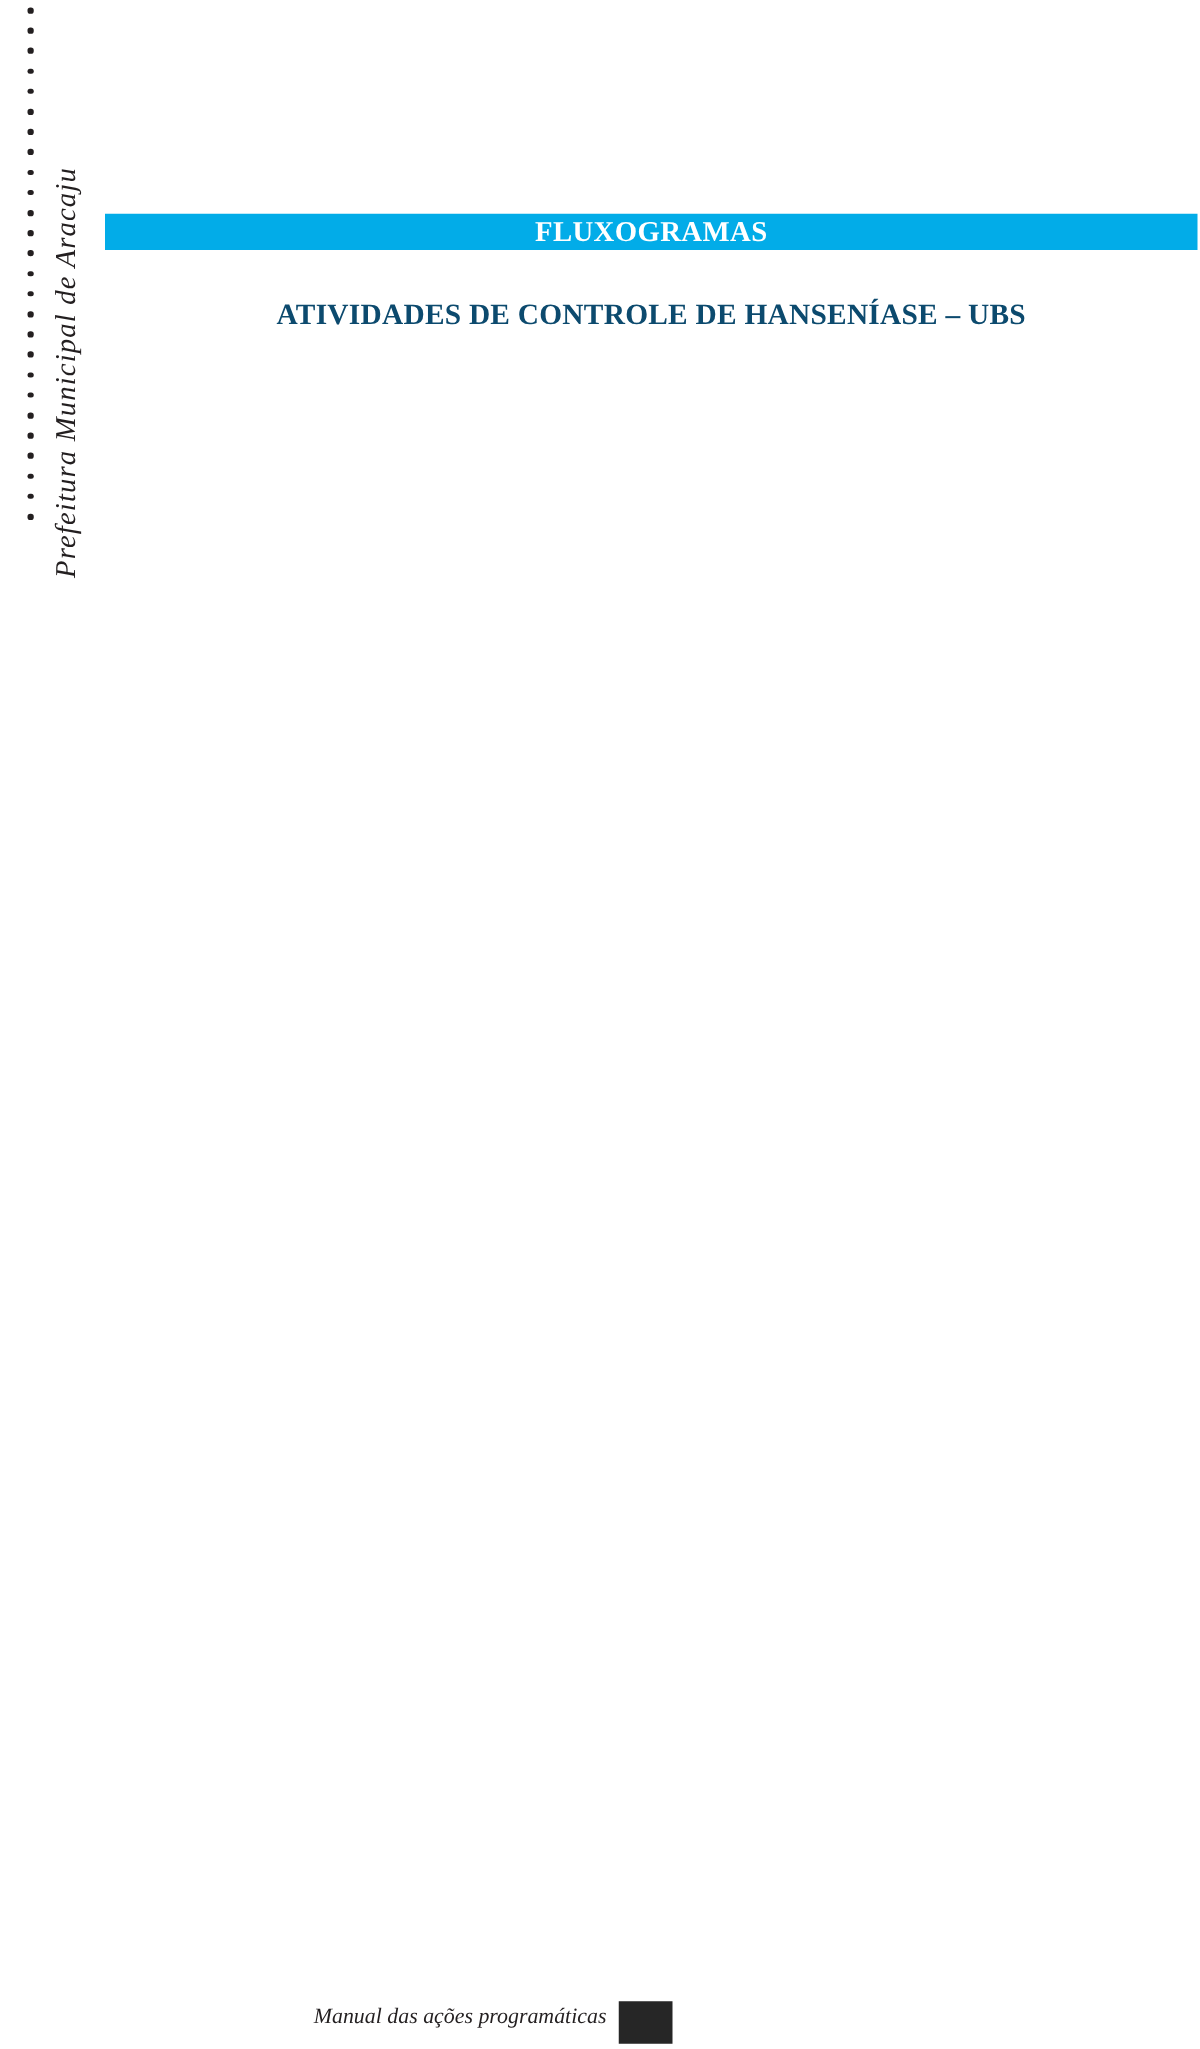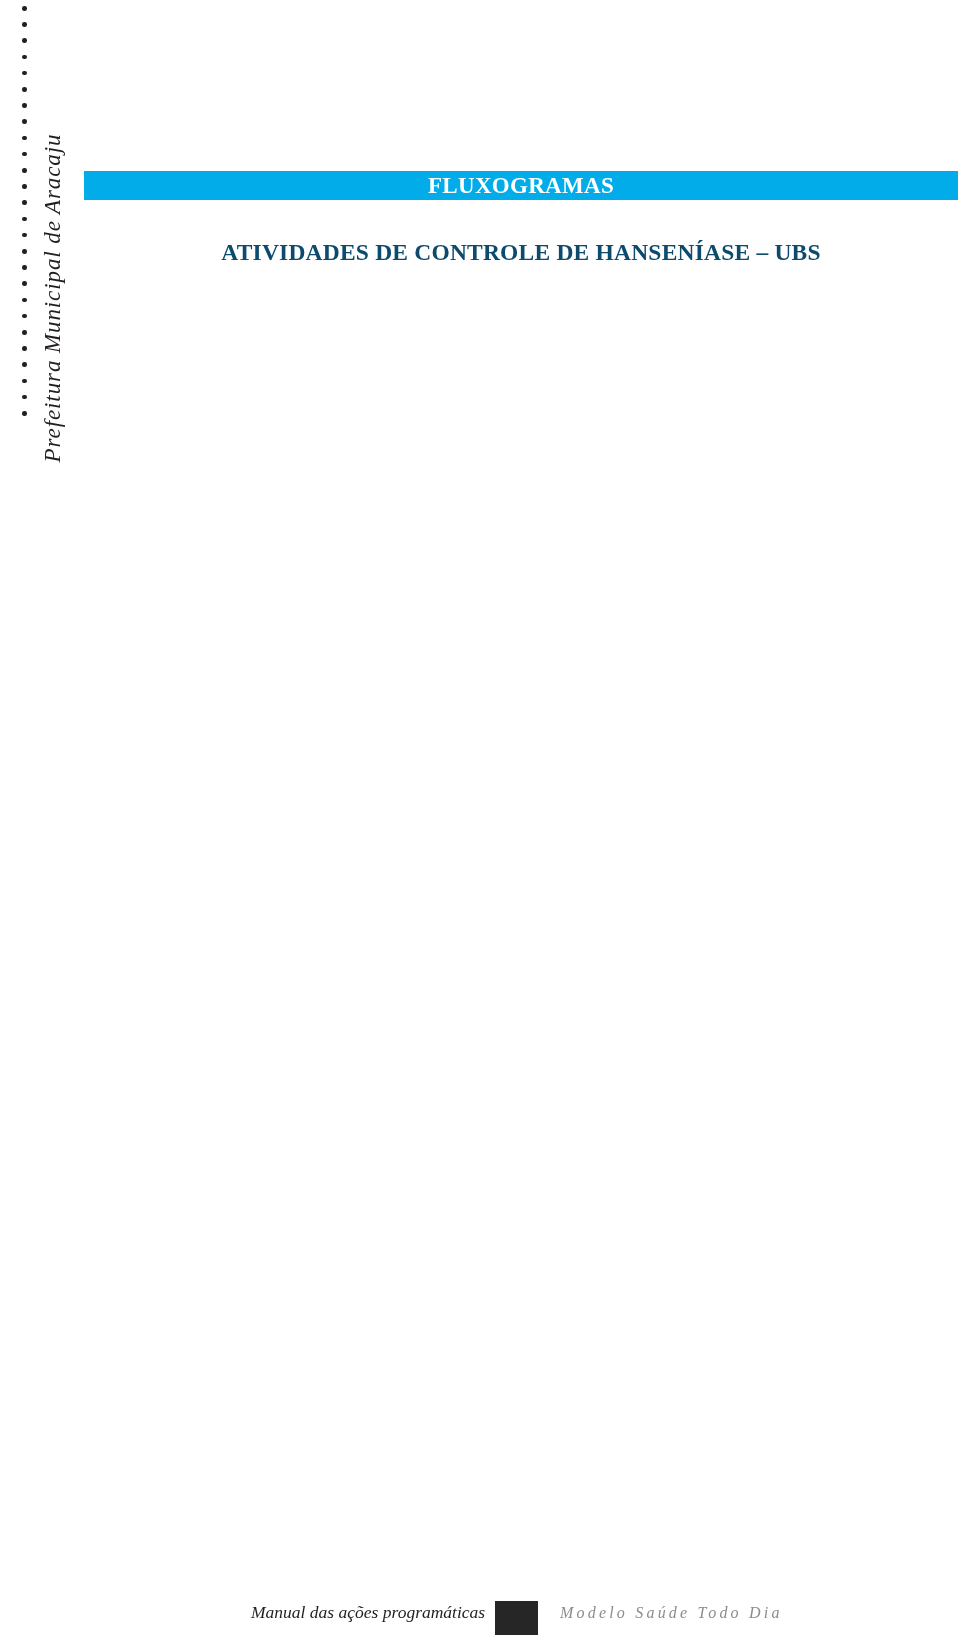--- a/index.html
+++ b/index.html
@@ -84,15 +84,14 @@
   <div id="subtitle">ATIVIDADES DE CONTROLE DE HANSENÍASE – UBS</div>
 
   <svg id="flow" viewBox="0 0 960 1639" width="960" height="1639"></svg>
   <div id="flow-labels"></div>
 
   <div id="footer">
     <div id="footer-left">Manual das ações programáticas</div>
     <div id="page-box">
       <span>26</span>
     </div>
-    <div id="footer-right">Modelo Saúde Todo Dia</div>
   </div>
 </div>
 
 </body></html>

